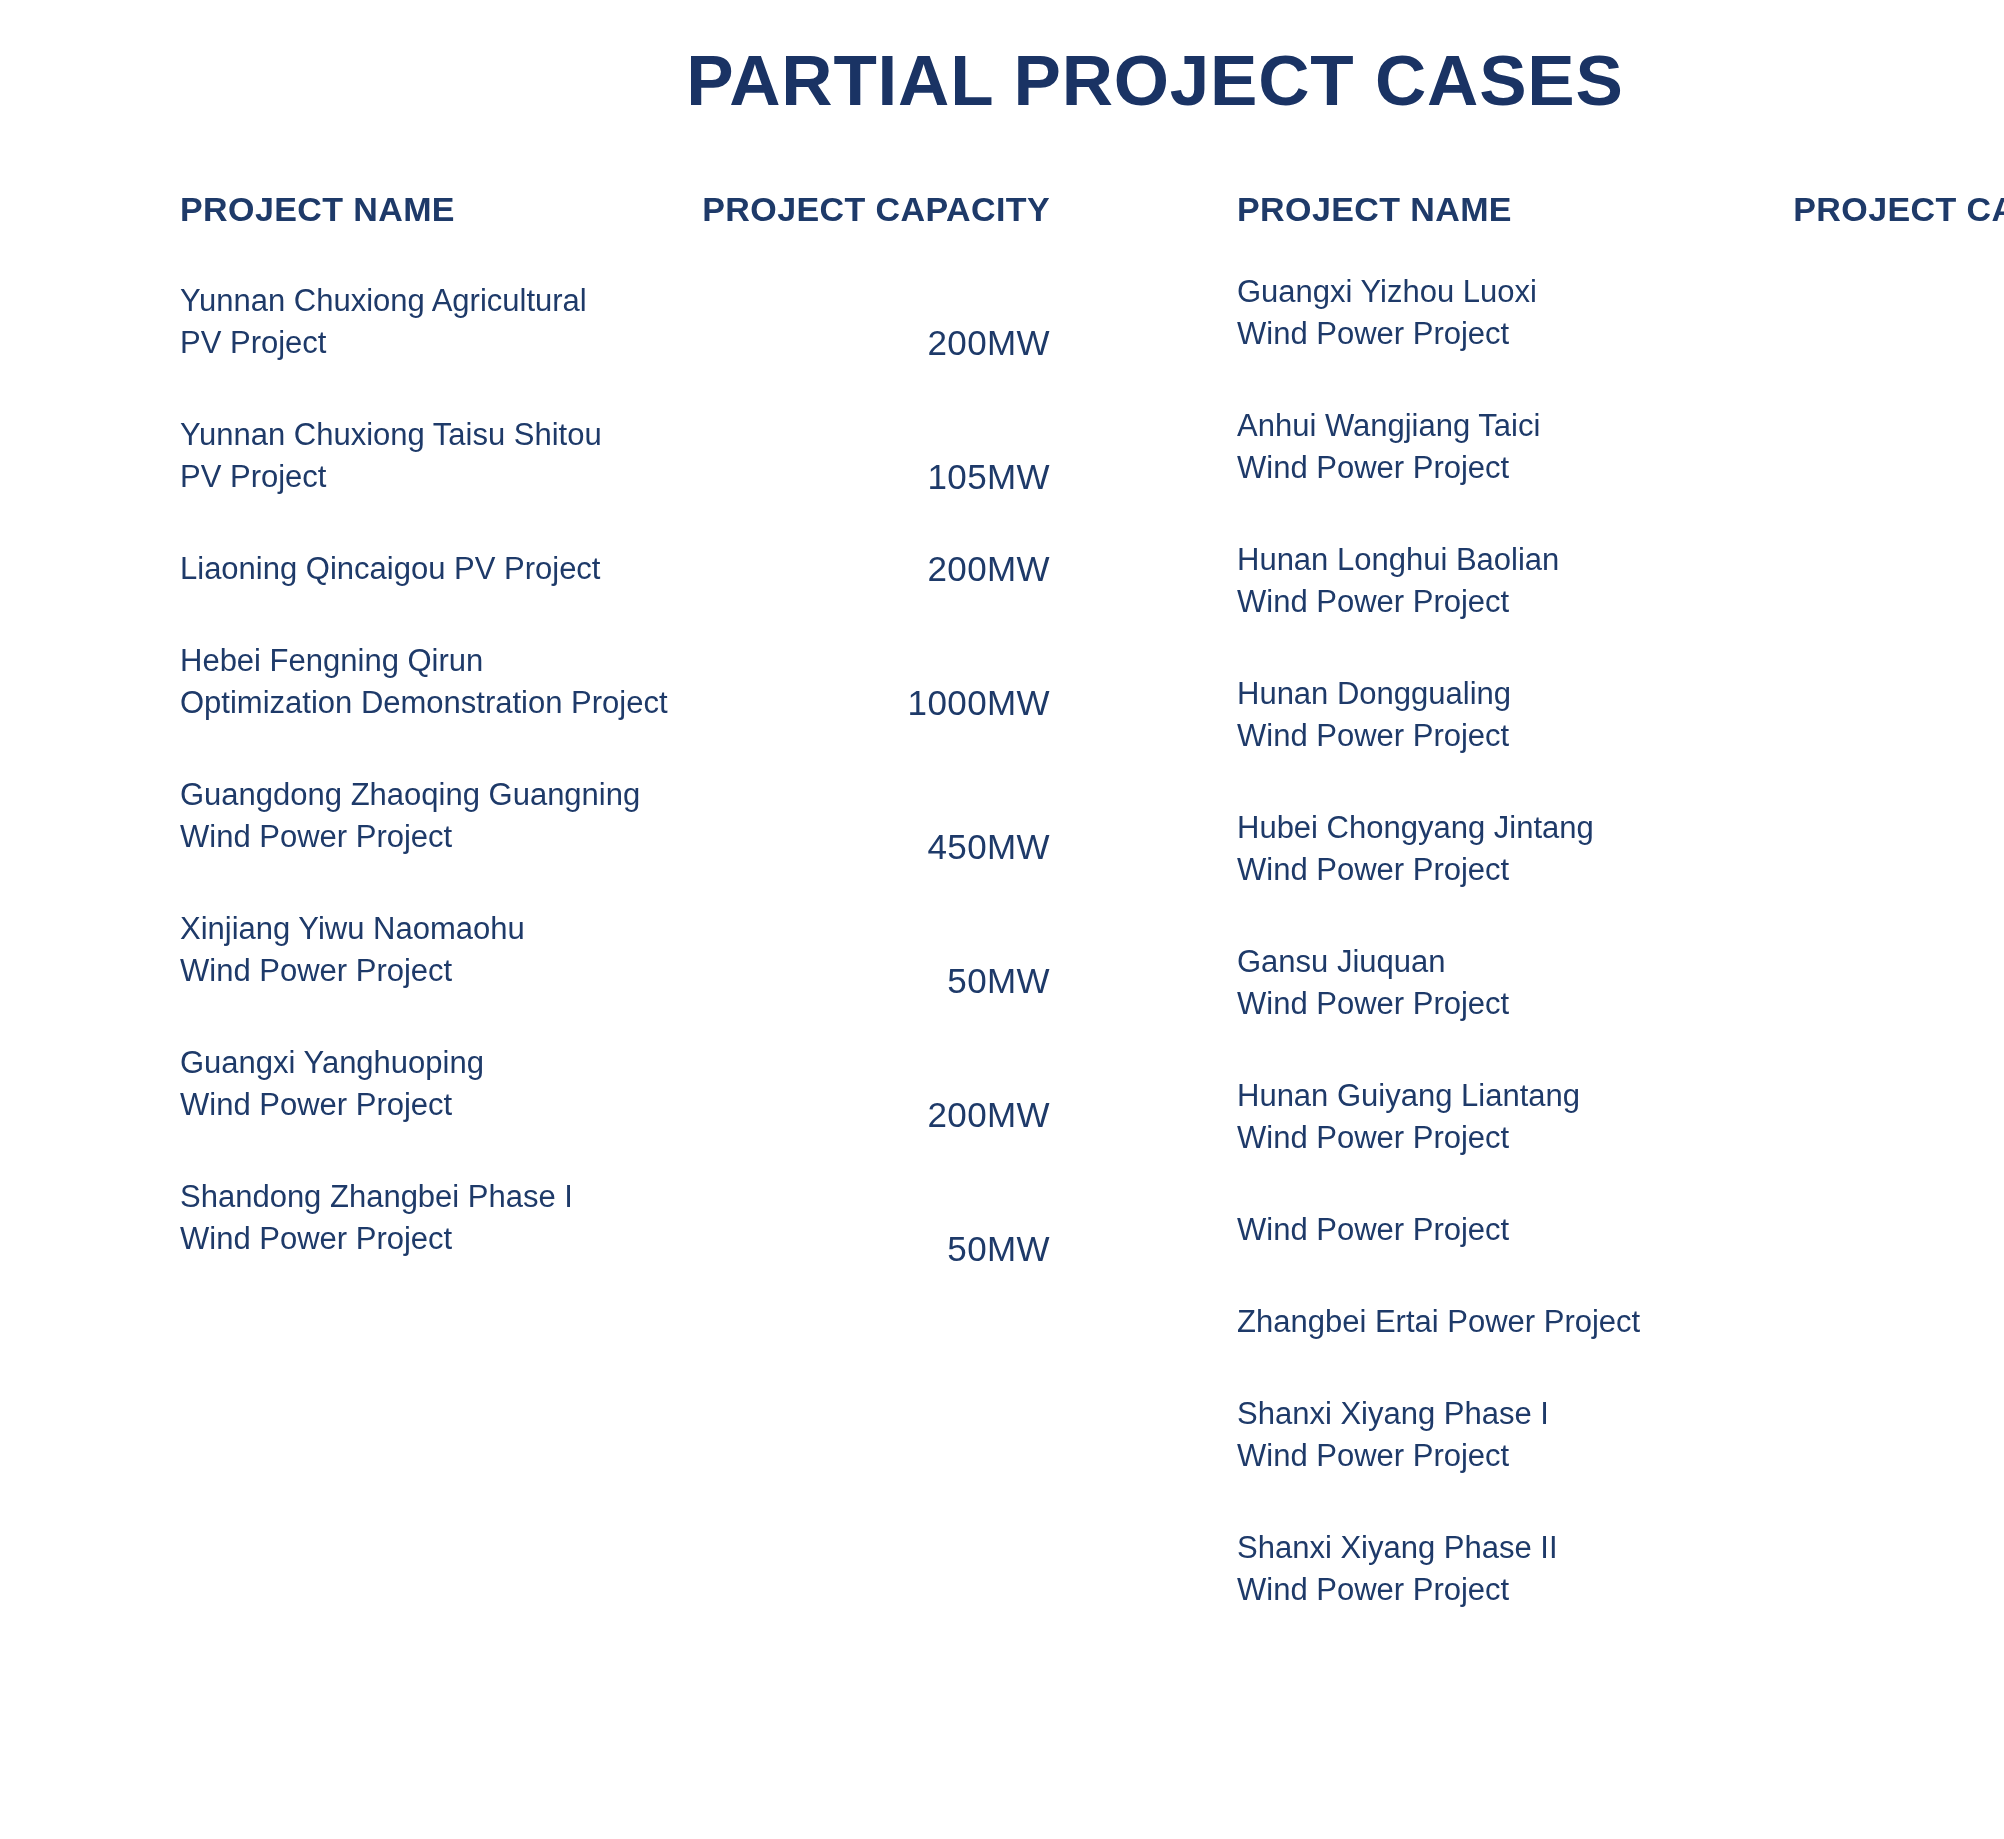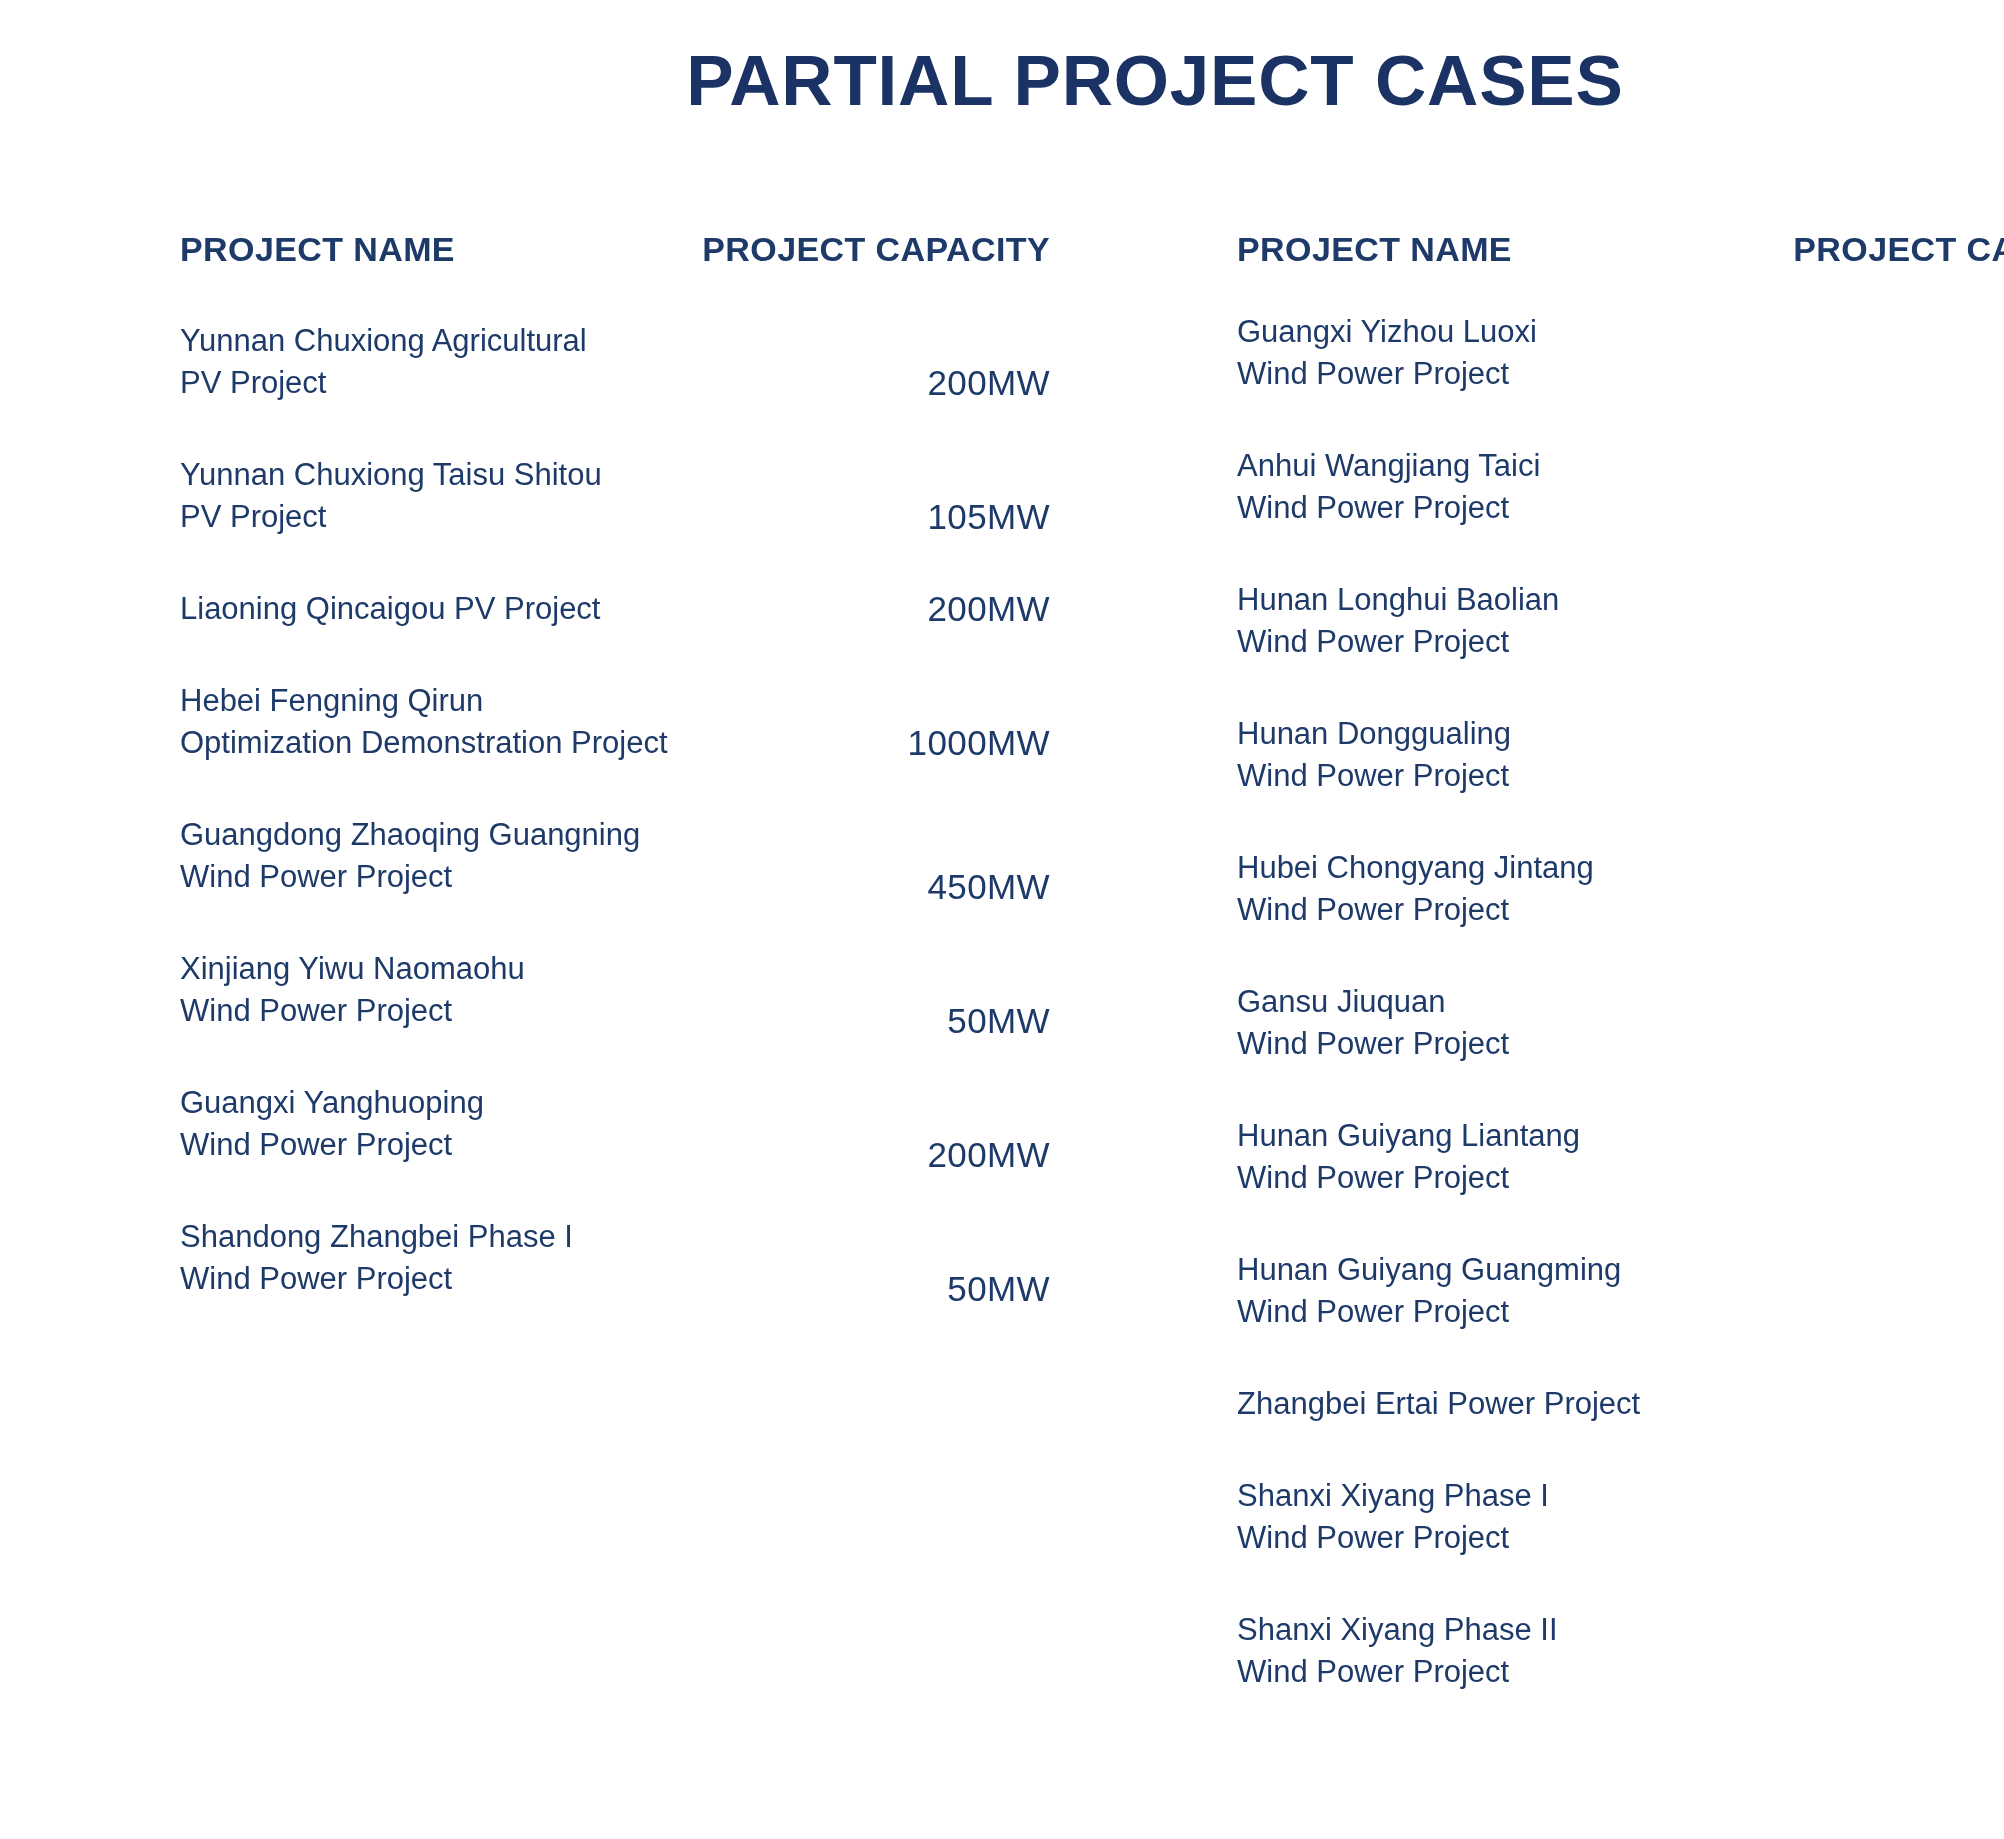--- a/index.html
+++ b/index.html
@@ -24,21 +24,20 @@
     font-weight:bold;
     line-height:1.2;
     color:var(--title-color);
     letter-spacing:0.8px;
   }
   .proj-table{
     position:absolute;
     top:188px;
     display:flex;
     flex-direction:column;
-    margin-top:40px;
   }
   .proj-table.left{left:180px;width:870px;}
   .proj-table.right{left:1237px;width:904px;}
   .thead{
     display:flex;
     justify-content:space-between;
     font-weight:bold;
     font-size:34px;
     line-height:42px;
     color:var(--text-color);
@@ -205,21 +204,20 @@
   <div class="row">
     <div class="name">
           <div class="line">Hunan Guiyang Liantang</div>
           <div class="line">Wind Power Project</div>
         </div>
 
   </div>
 
   <div class="row">
     <div class="name">
-          <div class="line">Hunan Guiyang Guangming</div>
           <div class="line">Wind Power Project</div>
         </div>
 
   </div>
 
   <div class="row">
     <div class="name">
           <div class="line">Zhangbei Ertai Power Project</div>
         </div>
 

